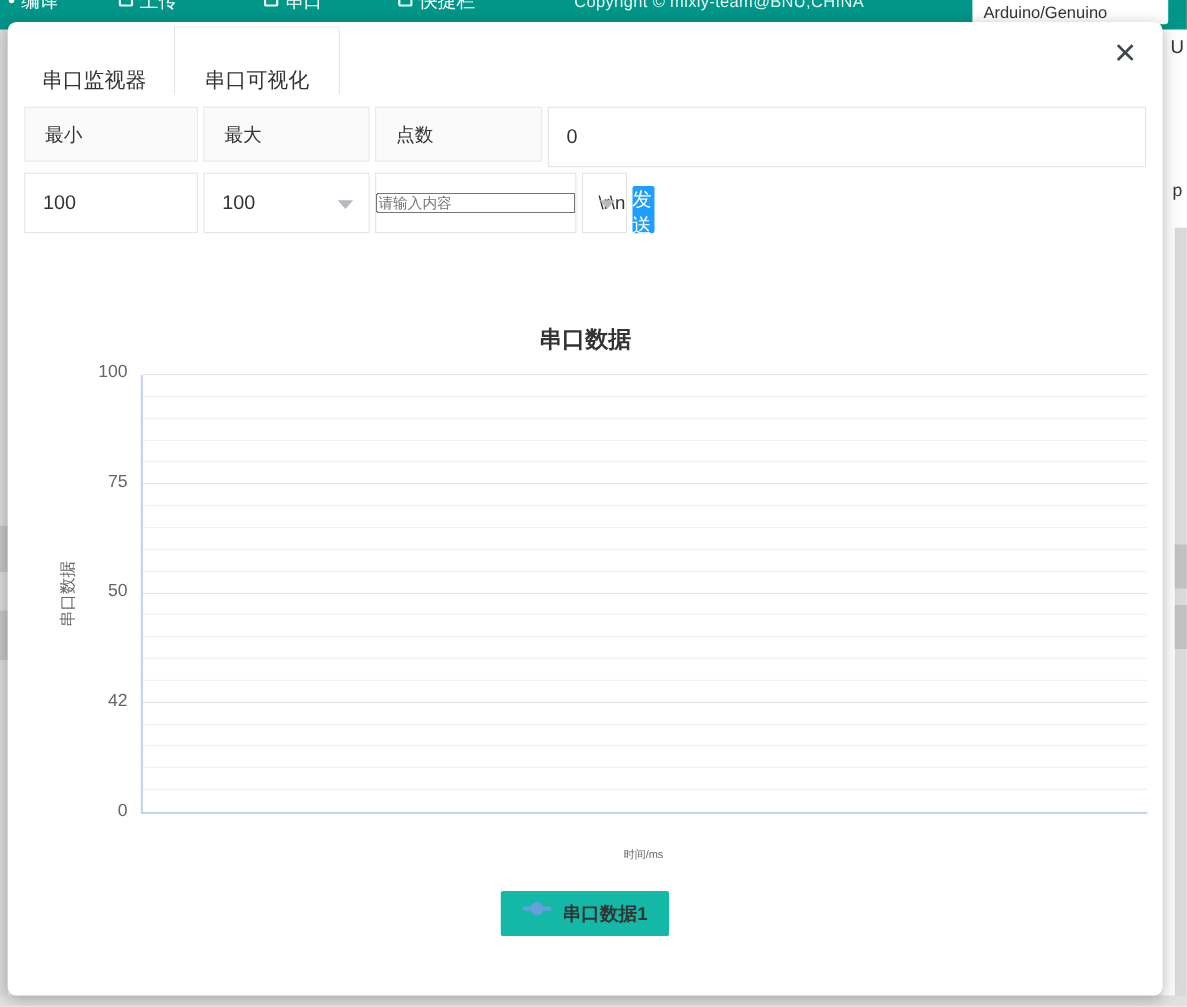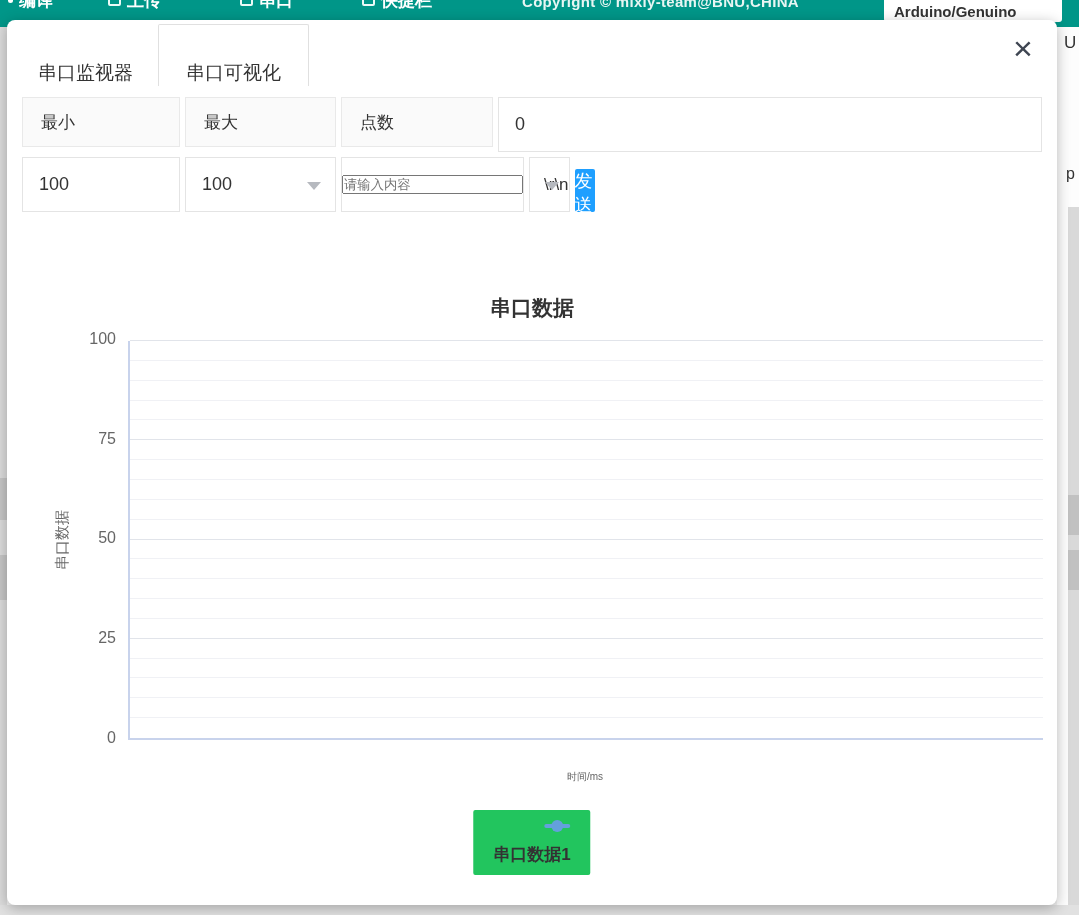--- a/index.html
+++ b/index.html
@@ -1,21 +1,21 @@
 <!DOCTYPE html>
 <html><head>
 <meta charset="utf-8">
 <style>
   * { margin:0; padding:0; box-sizing:border-box; }
   html,body { width:1079px; height:915px; overflow:hidden;
     font-family:"Liberation Sans", sans-serif; background:#e8e8e8; }
   .stage { position:relative; width:1079px; height:915px; background:#f2f2f2; }
 
   
-  .topbar { position:absolute; left:0; top:0; width:1079px; height:27px; background:#009688; overflow:hidden;font-weight:bold; }
+  .topbar { position:absolute; left:0; top:0; width:1079px; height:27px; background:#009688; overflow:hidden; }
   .tb-item { position:absolute; top:-11px; color:#fff; font-size:17px; white-space:nowrap; display:flex; align-items:center; gap:6px; }
   .tb-dot { width:5px; height:5px; border-radius:50%; background:#fff; display:inline-block; }
   .tb-ico { width:13px; height:11px; border:2px solid #eafaf7; border-radius:2px; display:inline-block; }
   .tb-copy { position:absolute; left:522px; top:-7px; color:#e7f6f3; font-size:15px; letter-spacing:.3px; white-space:nowrap; }
   .board-select { position:absolute; left:884px; top:-16px; width:178px; height:38px; background:#fff;
     border-radius:3px; display:flex; align-items:flex-end; padding:2px 10px; font-size:15px; color:#333; }
 
   
   .right-page { position:absolute; left:1057px; top:27px; width:22px; height:888px; background:#fdfdfd; overflow:hidden; }
   .frag-u { position:absolute; left:7px; top:6px; font-size:17px; color:#333; }
@@ -62,22 +62,22 @@
   .plot { position:absolute; left:108px; top:71px; width:915px; height:399px;
     border-left:2px solid #c8d3ec; border-bottom:2px solid #c8d3ec; }
   .grid { position:absolute; left:0; width:100%; height:1px; }
   .grid.major { background:#e1e4ea; }
   .grid.minor { background:#f0f1f5; }
   .ytick { position:absolute; width:62px; left:34px; text-align:right; font-size:16px; color:#666; height:22px; }
   .yt-100 { top:60px; } .yt-75 { top:160px; } .yt-50 { top:259px; } .yt-25 { top:359px; } .yt-0 { top:459px; }
   .y-axis-label { position:absolute; left:42px; top:270px; transform:translate(-50%,-50%) rotate(-90deg);
     font-size:15px; color:#666; white-space:nowrap; }
   .x-axis-label { position:absolute; left:565px; top:500px; transform:translateX(-50%); font-size:10px; color:#666; }
-  .legend { position:absolute; top:540px; left:50%; transform:translateX(-50%); background:#22c55e;
-    border-radius:2px; padding:9px 20px; display:flex; align-items:flex-end; gap:10px; cursor:pointer;flex-direction:column; }
+  .legend { position:absolute; top:540px; left:50%; transform:translateX(-50%); background:#14b8a6;
+    border-radius:2px; padding:9px 20px; display:flex; align-items:flex-start; gap:10px; cursor:pointer; }
   .legend-marker { position:relative; width:26px; height:14px; }
   .legend-line { position:absolute; left:0; top:5px; width:26px; height:4px; border-radius:2px; background:#64A0DC; }
   .legend-dot { position:absolute; left:7px; top:1px; width:12px; height:12px; border-radius:50%; background:#64A0DC; }
   .legend-text { font-size:17px; font-weight:bold; color:#333; }
 </style>
 </head>
 <body>
 
 <div class="stage">
 
@@ -154,21 +154,21 @@
         <button class="send-btn">发送</button>
       </div>
     </div>
 
     <div class="chart">
       <div class="chart-title">串口数据</div>
 
       <div class="ytick yt-100">100</div>
       <div class="ytick yt-75">75</div>
       <div class="ytick yt-50">50</div>
-      <div class="ytick yt-25">25</div>
+      <div class="ytick yt-25">42</div>
       <div class="ytick yt-0">0</div>
 
       <div class="y-axis-label">串口数据</div>
 
       <div class="plot">
           <div class="grid minor" style="bottom: 5%;"></div>
           <div class="grid minor" style="bottom: 10%;"></div>
           <div class="grid minor" style="bottom: 15%;"></div>
           <div class="grid minor" style="bottom: 20%;"></div>
           <div class="grid major" style="bottom: 25%;"></div>

